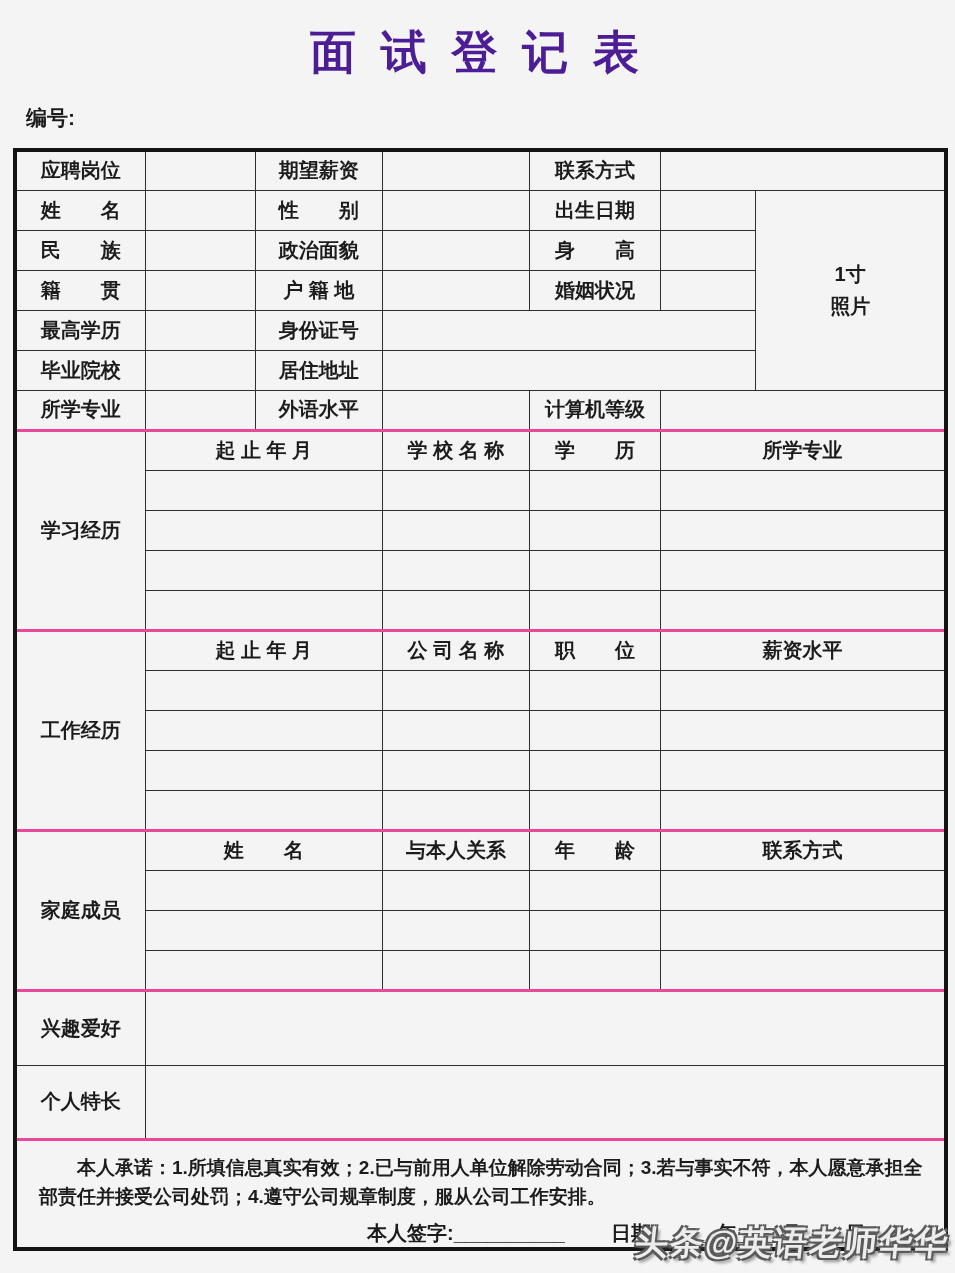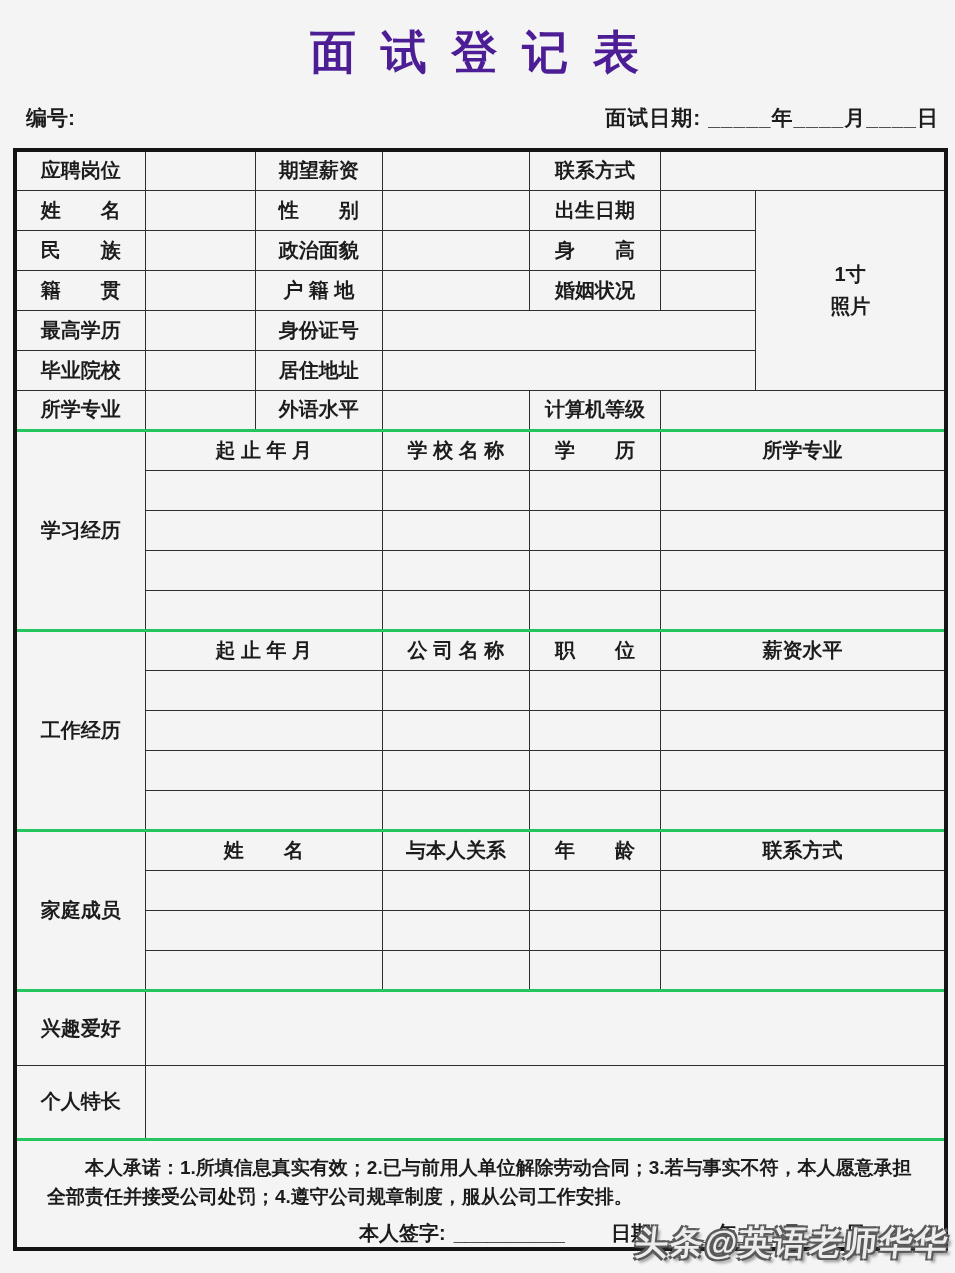--- a/index.html
+++ b/index.html
@@ -24,61 +24,57 @@
     position:absolute; left:13px; top:148px;
     width:935px; table-layout:fixed; border-collapse:collapse;
     border:4px solid #141414;
   }
   td, th {
     border:1px solid #2e2e2e; padding:0;
     font-size:20px; font-weight:700; text-align:center;
     vertical-align:middle; color:#1c1c1c;
     overflow:hidden; white-space:nowrap;
   }
-  tr.thick > td, tr.thick > th { border-top:3px solid #22c55e; }
+  tr.thick > td, tr.thick > th { border-top:3px solid #ec4899; }
   tr.r40  { height:40px; }
   tr.r75  { height:75px; }
   tr.r74  { height:74px; }
   tr.r108 { height:108px; }
   td.photo div { line-height:1.6; }
   td.commit {
     text-align:left; vertical-align:top; white-space:normal;
   }
   .commit-text {
     font-size:19px; font-weight:600; line-height:1.55;
-    padding:12px 20px 0 30px; text-indent:2em;
+    padding:12px 20px 0 22px; text-indent:2em;
   }
   .sig-row {
     display:flex; justify-content:flex-end; align-items:baseline;
     padding-right:78px; margin-top:9px; font-size:20px; font-weight:700;
   }
-  .sig-row .sig-blank { margin-left:8px; letter-spacing:0; }
+  .sig-row .sig-blank { letter-spacing:0; }
   .sig-row .sig-date-label { margin-left:46px; }
   .sig-row .sig-date-blanks { margin-left:26px; }
   .watermark {
     position:absolute; right:6px; top:1221px;
     font-size:33px; font-weight:700; letter-spacing:2px;
     color:#ededed; transform:skewX(-6deg);
     text-shadow:-2px -2px 0 #5a5a5a, 2px -2px 0 #5a5a5a,
                 -2px 2px 0 #5a5a5a, 2px 2px 0 #5a5a5a,
                  4px 4px 3px rgba(70,70,70,0.55);
     white-space:nowrap;
   }
 </style>
 </head>
 <body>
 
 <div class="page-title">面 试 登 记 表</div>
 
 <div class="meta-row">
   <span>编号:</span>
-  <span class="meta-date">
-    <span>面试日期:</span>
-    <span>_____年____月____日</span>
-  </span>
 </div>
 
 <table class="form">
   <colgroup>
     <col style="width:130px">
       <col style="width:110px">
       <col style="width:127px">
     <col style="width:147px">
       <col style="width:131px">
       <col style="width:95px">

